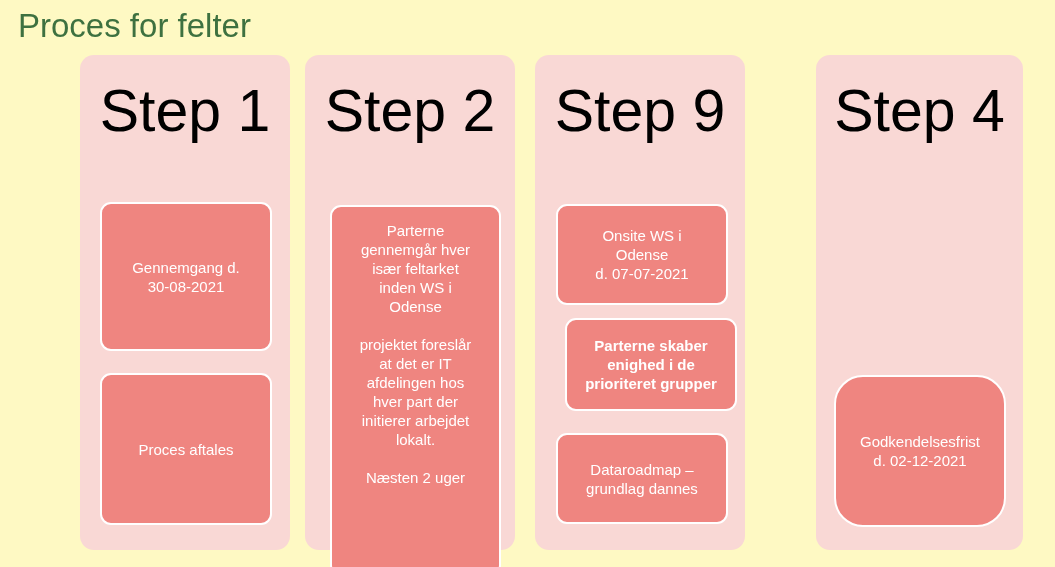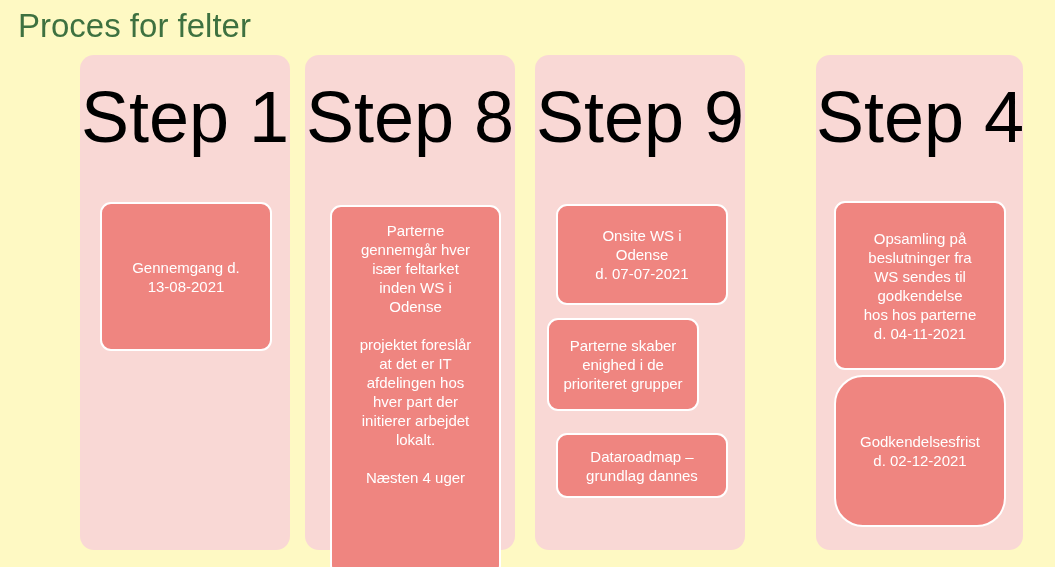--- a/index.html
+++ b/index.html
@@ -47,25 +47,25 @@
     box-sizing: border-box;
     padding: 0;
   }
   .step-panel.col1 { left: 80px;  width: 210px; }
   .step-panel.col2 { left: 305px; width: 210px; }
   .step-panel.col3 { left: 535px; width: 210px; }
   .step-panel.col4 { left: 768px; width: 207px; margin-left: 48px; }
 
   .step-heading {
     position: absolute;
-    top: 29px;
+    top: 23px;
     left: 0;
     width: 100%;
     text-align: center;
-    font-size: 72px;
+    font-size: 59px;
     line-height: 66px;
     color: #000000;
     font-weight: normal;
     white-space: nowrap;
   }
 
   .cards {
     position: absolute;
     left: 0;
     top: 0;
@@ -96,64 +96,67 @@
   
   .c1-card1 { left: 20px; top: 147px; width: 172px; height: 149px; }
   .c1-card2 { left: 20px; top: 318px; width: 172px; height: 152px; }
 
   
   .c2-card1 { left: 25px; top: 150px; width: 171px; height: 371px; align-items: flex-start; }
   .c2-card1 .card-text { padding-top: 10px; }
 
   
   .c3-card1 { left: 21px; top: 149px; width: 172px; height: 101px; }
-  .c3-card2 { left: 12px; top: 263px; width: 152px; height: 93px; }
-  .c3-card3 { left: 21px; top: 378px; width: 172px; height: 65px; }
+  .c3-card2 { left: 30px; top: 263px; width: 172px; height: 93px; font-weight: bold; }
+  .c3-card3 { left: 21px; top: 378px; width: 172px; height: 91px; }
 
   
   .c4-card1 { left: 18px; top: 146px; width: 172px; height: 169px; }
   .c4-card2 { left: 18px; top: 320px; width: 172px; height: 152px; border-radius: 29px; }
 </style>
 </head>
 <body>
 
 <div id="slide">
 
   <div id="slide-title">Proces for felter</div>
 
   <div class="columns">
 
     <div class="step-panel col1">
       <div class="step-heading">Step 1</div>
       <div class="cards">
         <div class="card c1-card1">
           <span class="card-text">Gennemgang d.
-13-08-2021</span>
+30-08-2021</span>
+        </div>
+        <div class="card c1-card2">
+          <span class="card-text">Proces aftales</span>
         </div>
       </div>
     </div>
 
     <div class="step-panel col2">
-      <div class="step-heading">Step 8</div>
+      <div class="step-heading">Step 2</div>
       <div class="cards">
         <div class="card c2-card1">
           <span class="card-text">Parterne
 gennemgår hver
 især feltarket
 inden WS i
 Odense
 
 projektet foreslår
 at det er IT
 afdelingen hos
 hver part der
 initierer arbejdet
 lokalt.
 
-Næsten 4 uger</span>
+Næsten 2 uger</span>
         </div>
       </div>
     </div>
 
     <div class="step-panel col3">
       <div class="step-heading">Step 9</div>
       <div class="cards">
         <div class="card c3-card1">
           <span class="card-text">Onsite WS i
 Odense
@@ -167,28 +170,20 @@
         <div class="card c3-card3">
           <span class="card-text">Dataroadmap –
 grundlag dannes</span>
         </div>
       </div>
     </div>
 
     <div class="step-panel col4">
       <div class="step-heading">Step 4</div>
       <div class="cards">
-        <div class="card c4-card1">
-          <span class="card-text">Opsamling på
-beslutninger fra
-WS sendes til
-godkendelse
-hos hos parterne
-d. 04-11-2021</span>
-        </div>
         <div class="card c4-card2">
           <span class="card-text">Godkendelsesfrist
 d. 02-12-2021</span>
         </div>
       </div>
     </div>
 
   </div>
 </div>
 

